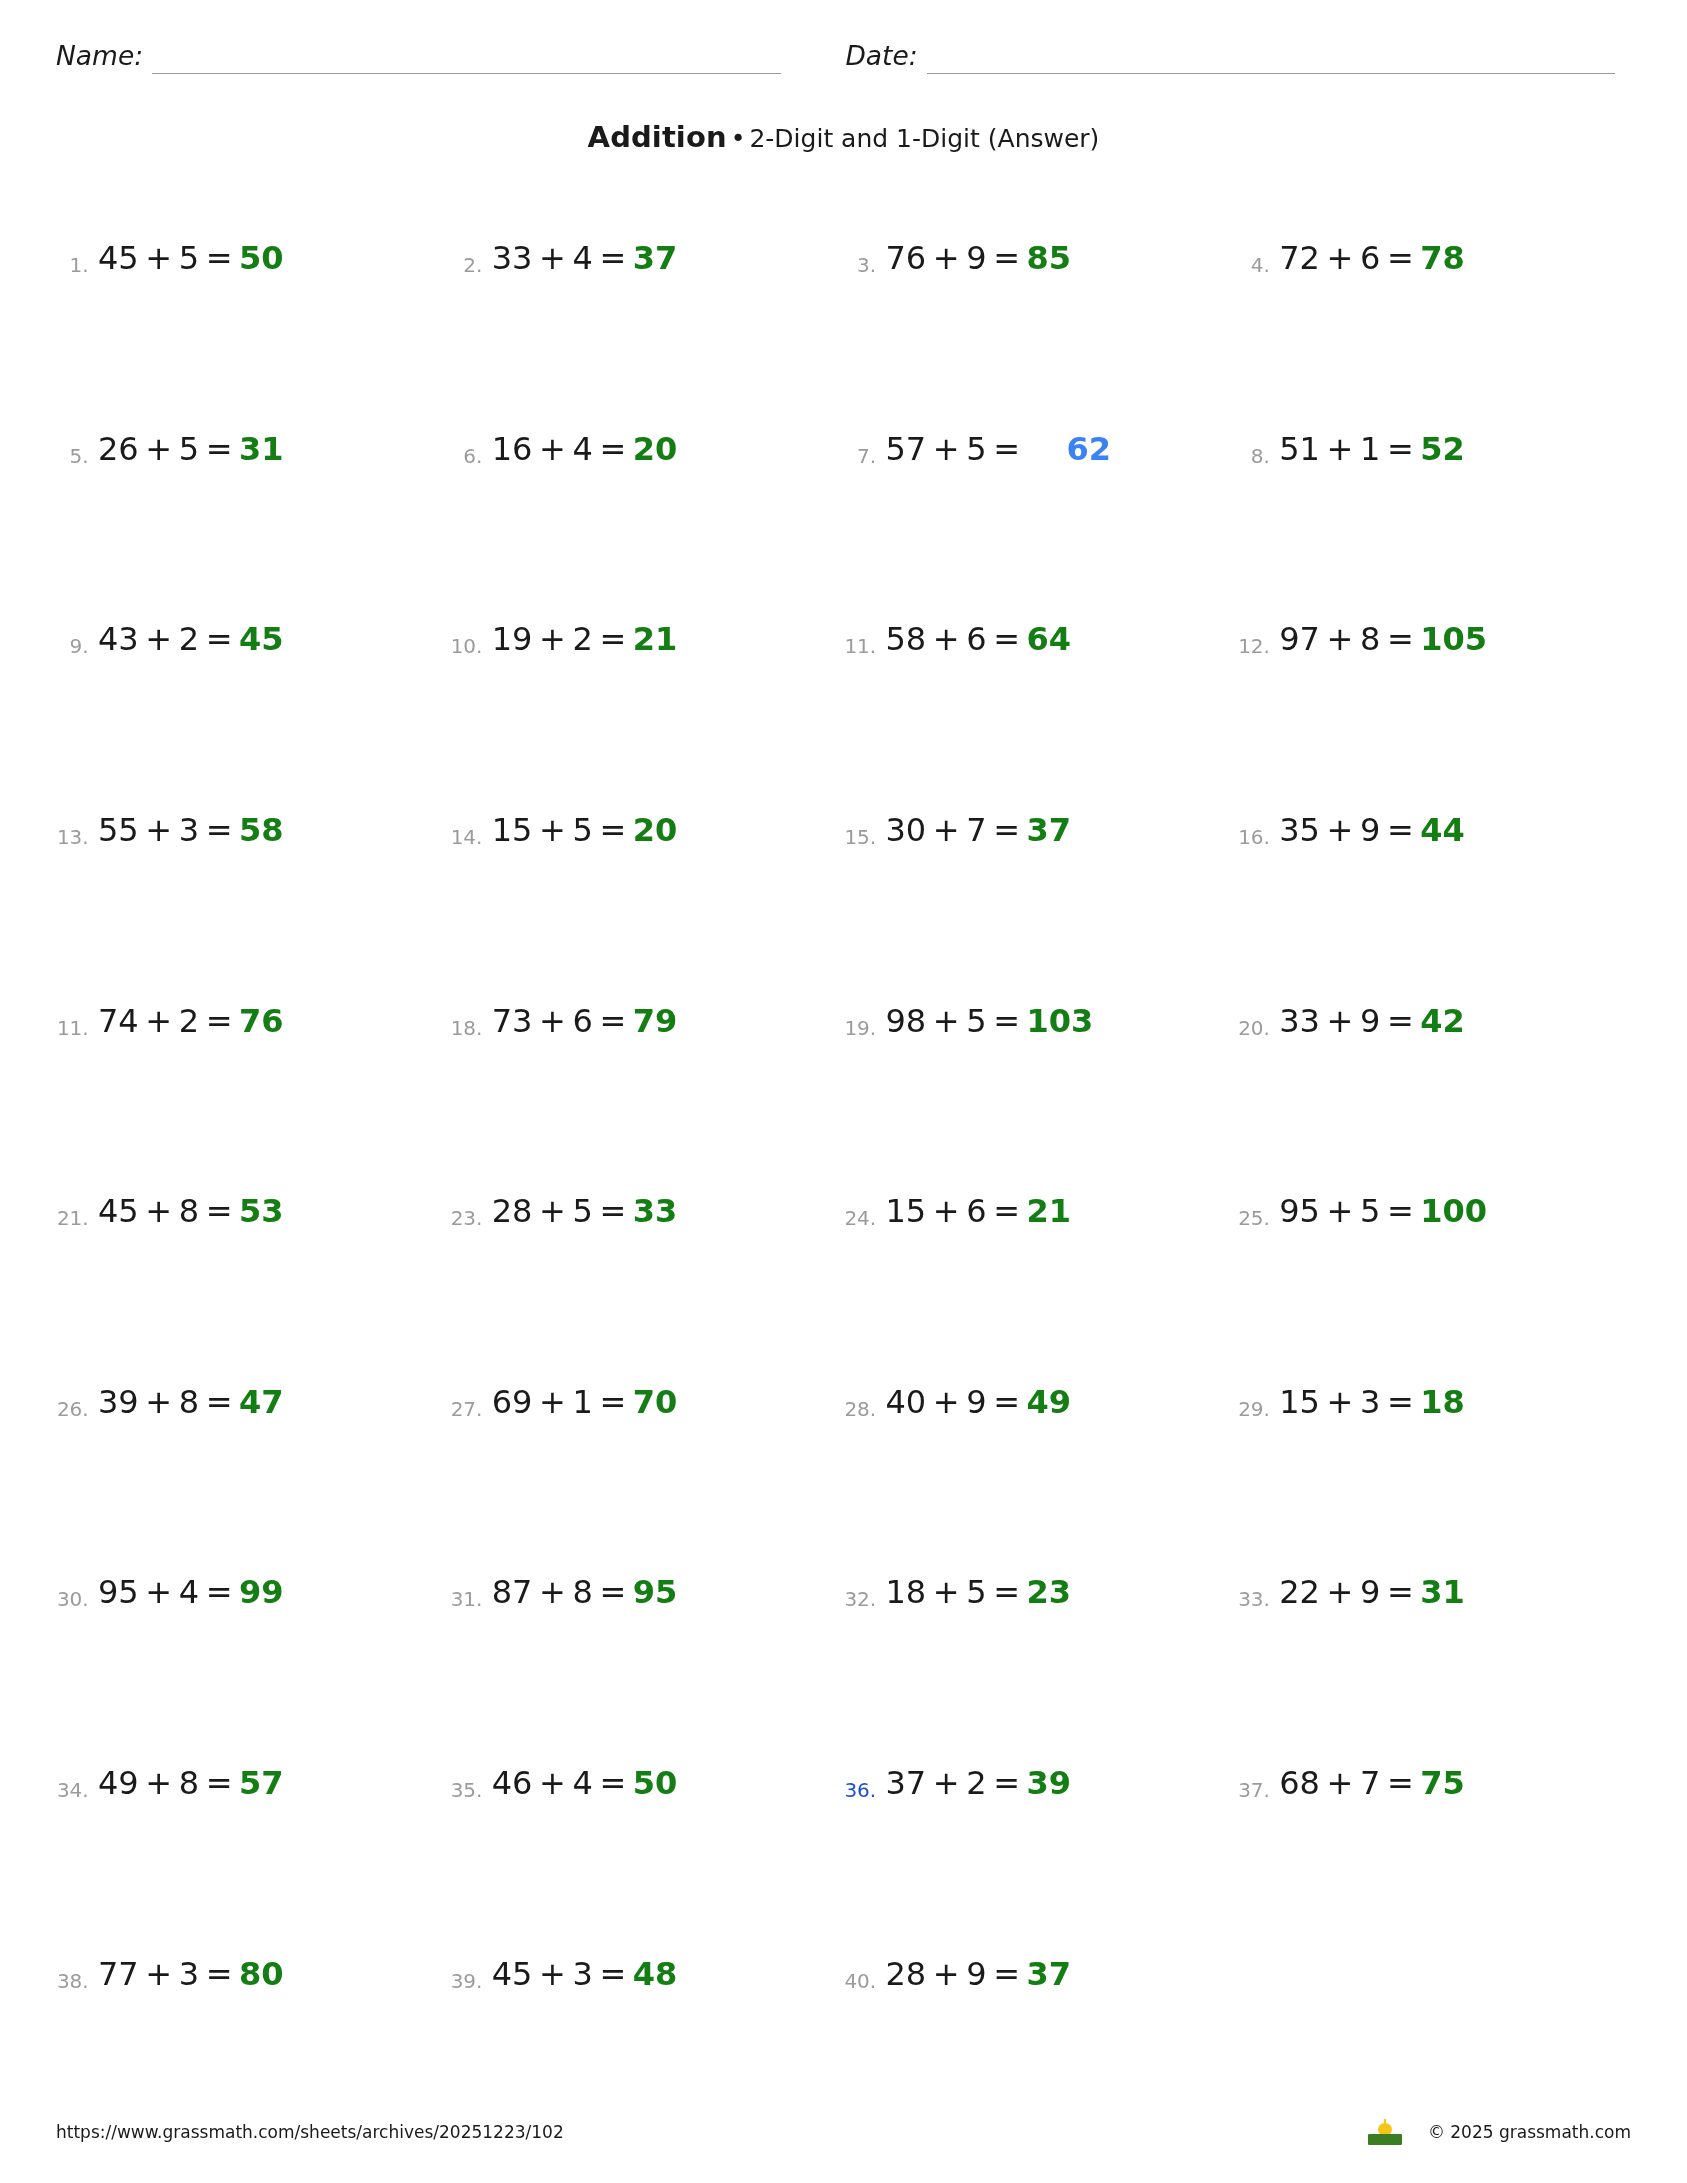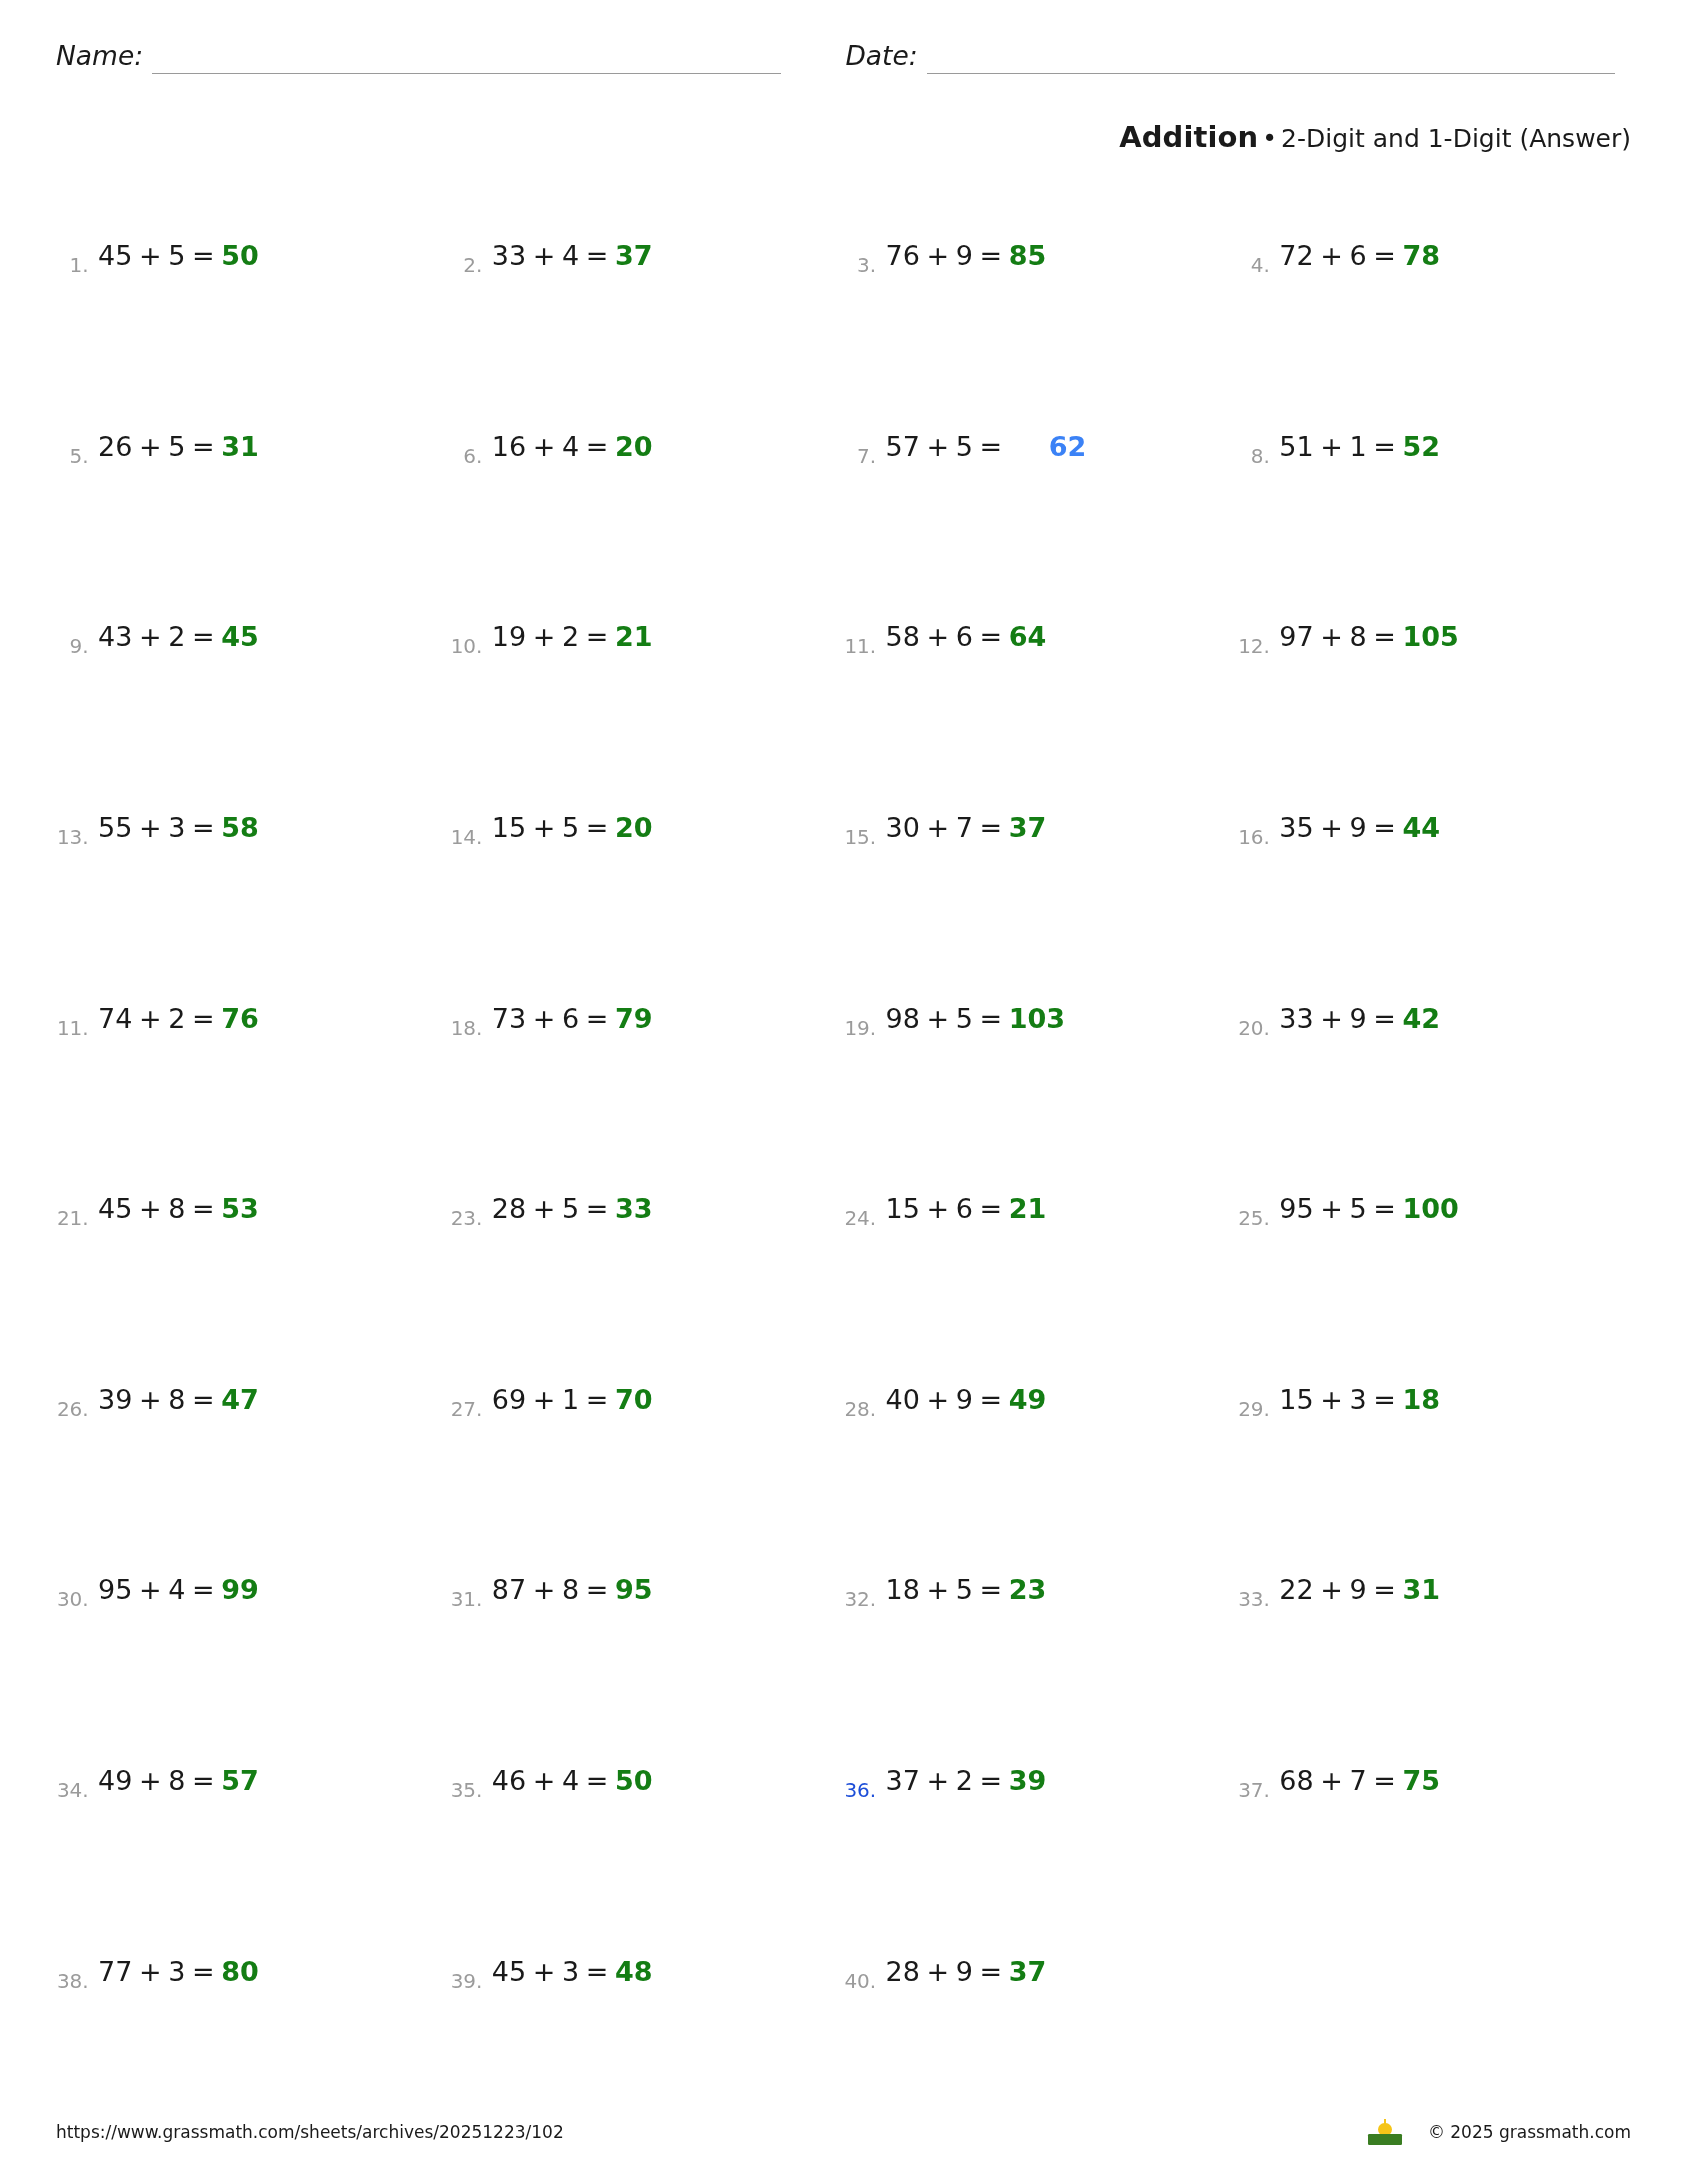--- a/index.html
+++ b/index.html
@@ -45,21 +45,21 @@
     border-bottom: 1.3px solid #9a9a9a;
     height: 32px;
     margin-left: 9.3px;
   }
   .field-name .field-line { width: 629px; }
   .field-date { margin-left: 64px; }
   .field-date .field-line { width: 688px; }
 
   
   .title-block {
-    text-align: right;
+    text-align: center;
     margin-top: 46px;
   }
   .title-main {
     font-size: 29px;
     font-weight: bold;
     letter-spacing: 0.1px;
   }
   .title-sep {
     font-size: 25px;
     padding: 0 4px;
@@ -86,21 +86,21 @@
     font-size: 20px;
     color: #9b9b9b;
     width: 42px;
     text-align: right;
     padding-right: 9.3px;
     padding-top: 12px;
     flex: 0 0 auto;
     box-sizing: border-box;
   }
   .expr {
-    font-size: 27px;
+    font-size: 32px;
     white-space: nowrap;
     line-height: 1.1;
   }
   .operand { }
   .op { padding: 0 6.6px; }
   .eq { padding: 0 6.6px; }
   .answer {
     font-weight: bold;
     color: #147d14;
   }

